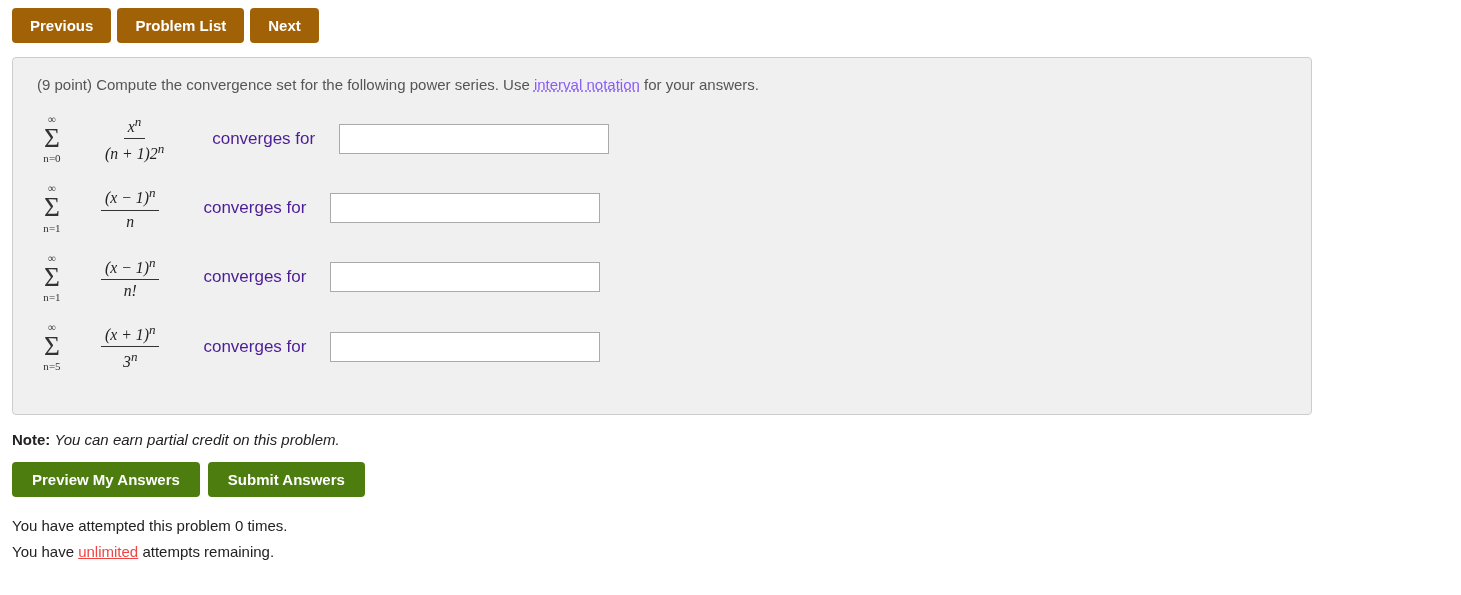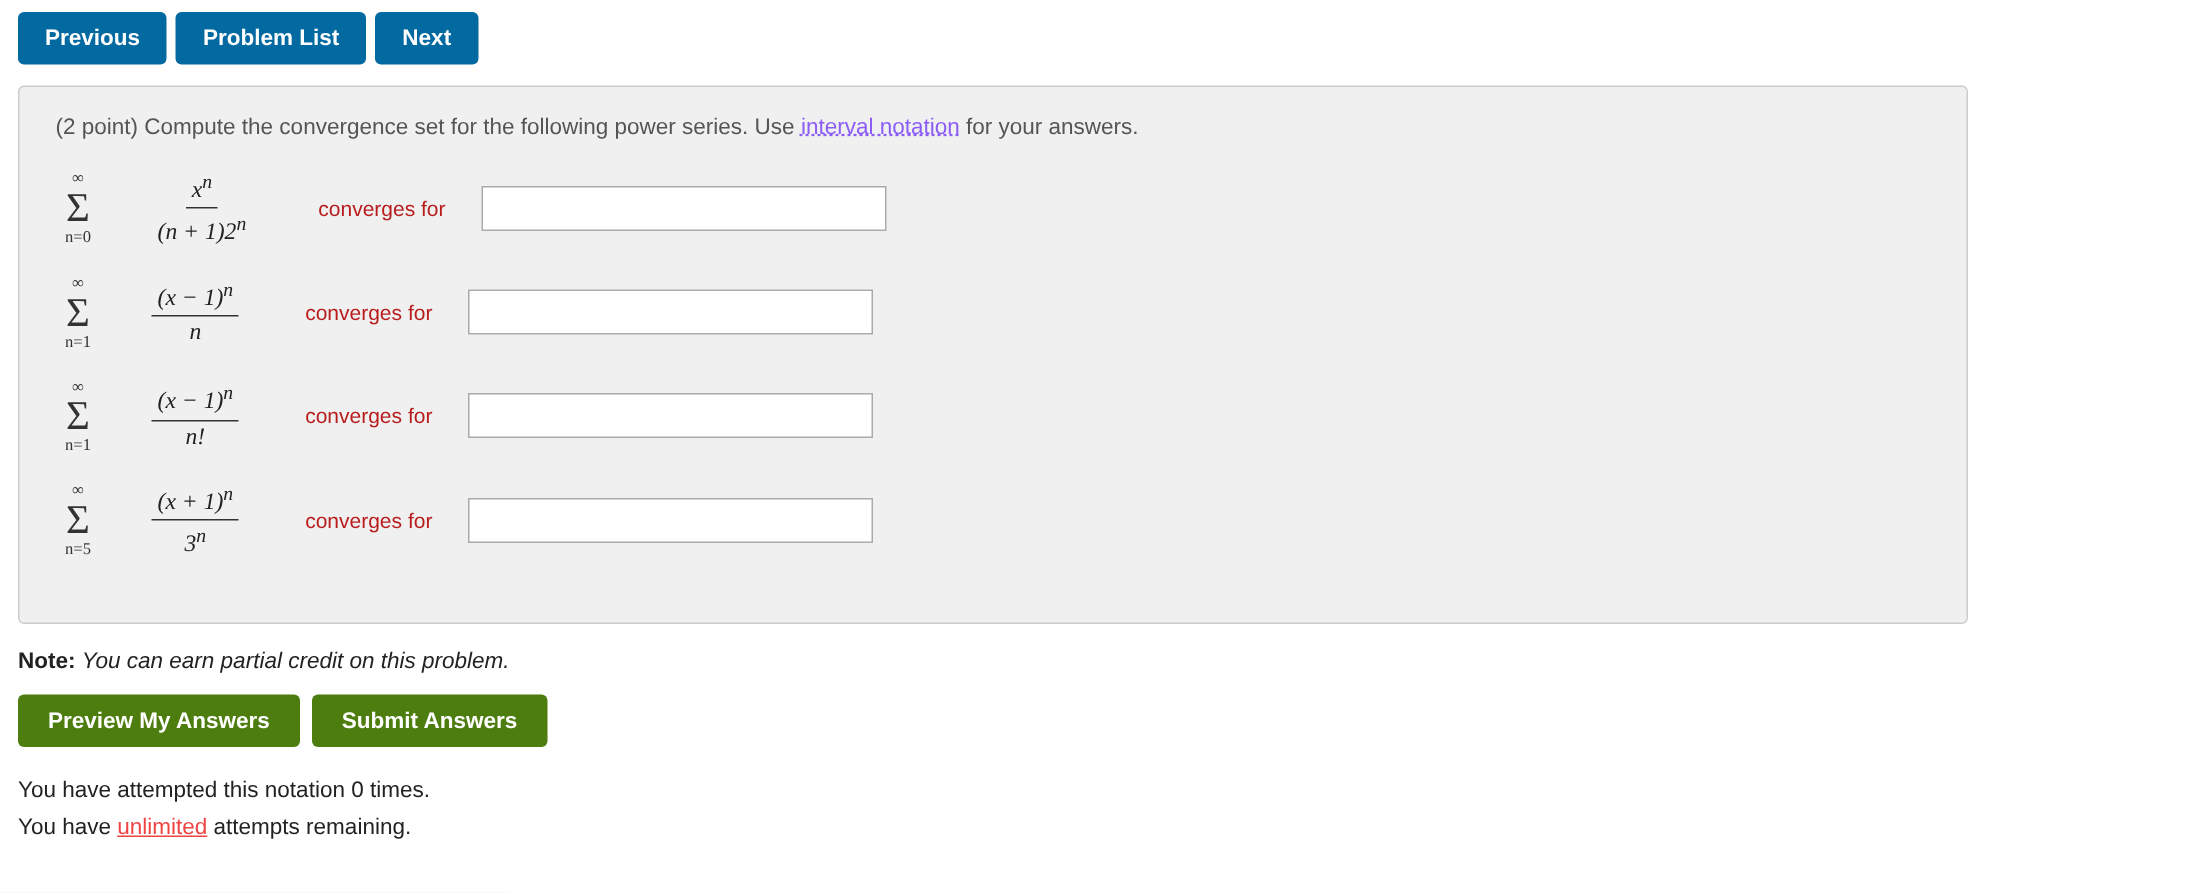--- a/index.html
+++ b/index.html
@@ -9,21 +9,21 @@
       background: #fff;
       color: #222;
       padding: 8px 12px;
     }
     .nav-bar {
       display: flex;
       gap: 6px;
       margin-bottom: 14px;
     }
     .nav-btn {
-      background: #0369a1;
+      background: #a16207;
       color: #fff;
       border: none;
       border-radius: 4px;
       padding: 9px 18px;
       font-size: 15px;
       font-weight: bold;
       cursor: pointer;
     }
 
     .problem-box {
@@ -82,22 +82,22 @@
     .fraction .numerator {
       border-bottom: 1.5px solid #333;
       padding: 0 4px 2px 4px;
       font-style: italic;
     }
     .fraction .denominator {
       padding: 2px 4px 0 4px;
       font-style: italic;
     }
     .converges-label {
-      font-size: 14px;
-      color: #b91c1c;
+      font-size: 17px;
+      color: #4c1d95;
       margin: 0 10px;
     }
     .answer-input {
       width: 270px;
       height: 30px;
       border: 1px solid #aaa;
       background: #fff;
       font-size: 14px;
       padding: 2px 6px;
     }
@@ -143,21 +143,21 @@
 <body>
 
 <div class="nav-bar">
   <button class="nav-btn">Previous</button>
   <button class="nav-btn">Problem List</button>
   <button class="nav-btn">Next</button>
 </div>
 
 <div class="problem-box">
   <div class="problem-intro">
-    <span>(2 point) Compute the convergence set for the following power series. Use </span><a>interval notation</a><span> for your answers.</span>
+    <span>(9 point) Compute the convergence set for the following power series. Use </span><a>interval notation</a><span> for your answers.</span>
   </div>
 
   <div class="series-block">
     <div class="sigma-part">
       <span class="sigma-sup">∞</span>
       <span class="sigma-symbol">Σ</span>
       <span class="sigma-sub">n=0</span>
     </div>
     <div class="fraction">
       <div class="numerator"><span class="math-italic">x</span><sup>n</sup></div>
@@ -215,18 +215,18 @@
   <i> <span>You can earn partial credit on this problem.</span></i>
 </div>
 
 <div class="action-btns">
   <button class="action-btn">Preview My Answers</button>
   <button class="action-btn">Submit Answers</button>
 </div>
 
 <div class="attempt-info">
   <div>
-    <span>You have attempted this notation </span><span>0</span><span> times.</span>
+    <span>You have attempted this problem </span><span>0</span><span> times.</span>
   </div>
   <div>
     <span>You have </span><a>unlimited</a><span> attempts remaining.</span>
   </div>
 </div>
 
 </body></html>

